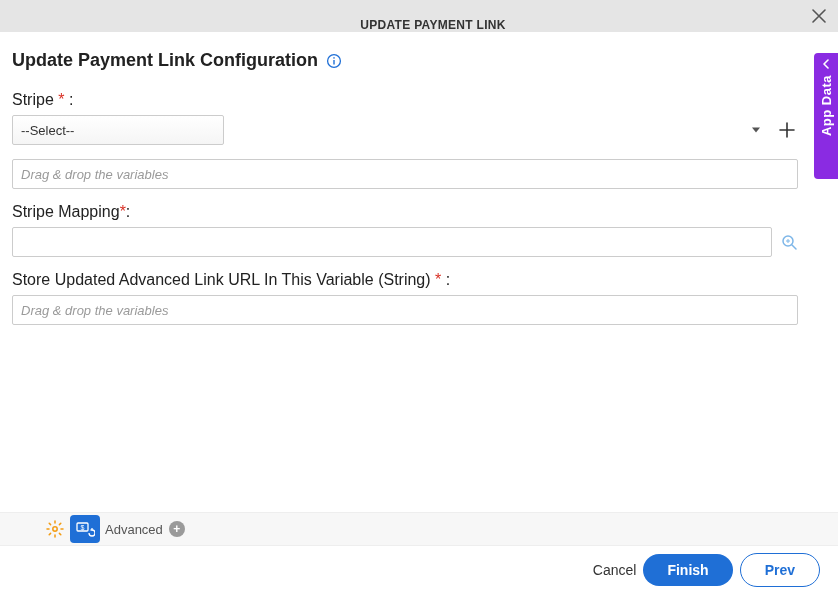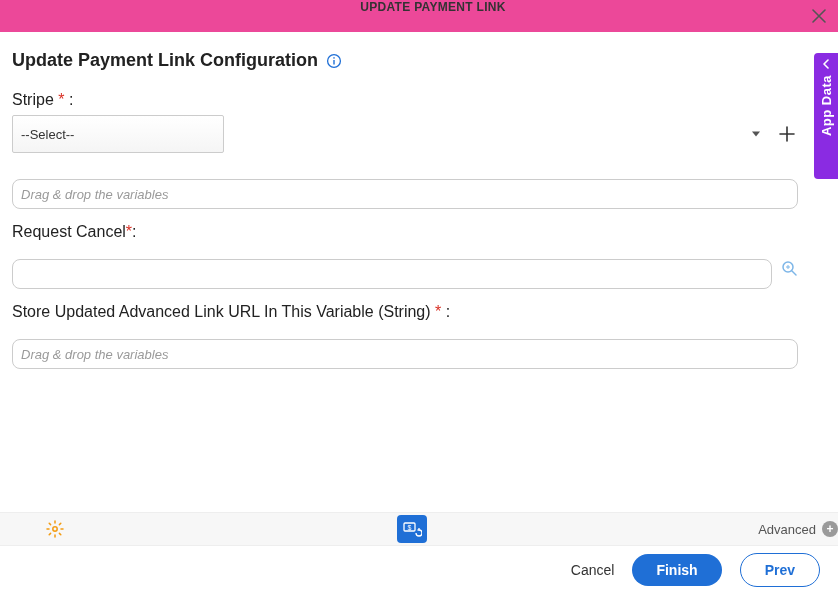--- a/index.html
+++ b/index.html
@@ -1,85 +1,85 @@
 <!DOCTYPE html>
 <html><head>
 <meta charset="utf-8">
 <style>
   * { box-sizing: border-box; margin: 0; padding: 0; }
   html, body { width: 838px; height: 593px; font-family: Arial, Helvetica, sans-serif; background: #fff; overflow: hidden; }
   .header {
-    height: 32px; background: #ec4899; display: flex; align-items: flex-start; justify-content: center;
+    height: 32px; background: #e5e5e5; display: flex; align-items: flex-end; justify-content: center;
     position: relative; font-size: 12px; font-weight: 600; color: #333; letter-spacing: 0.3px; padding-left: 28px;
   }
   .close {
     position: absolute; right: 10px; top: 50%; transform: translateY(-50%);
     width: 18px; height: 18px; display: flex; align-items: center; justify-content: center;
     cursor: pointer; color: #555;
   }
   .content { padding: 18px 40px 0 12px; }
   .title-row { display: flex; align-items: center; gap: 8px; margin-bottom: 20px; }
   .title { font-size: 18px; font-weight: 700; color: #222; }
   .info-icon { color: #1f6fd6; display: inline-flex; }
   .field-label { font-size: 16px; color: #222; margin-bottom: 6px; display: block; }
   .req { color: #d93025; }
   .field-row { margin-bottom: 14px; }
   .select-row { display: flex; align-items: center; gap: 8px; }
   .select {
-    flex: 1; height: 38px; border: 1px solid #ccc; border-radius: 2px;
+    flex: 1; height: 30px; border: 1px solid #ccc; border-radius: 2px;
     background: linear-gradient(#fff, #f5f5f5); font-size: 13px; color: #333;
     padding: 0 26px 0 8px; appearance: none; position: relative;
   }
   .select-wrap { position: relative; flex: 1; }
   .select-caret {
     position: absolute; right: 8px; top: 50%; transform: translateY(-50%);
     width: 0; height: 0; border-left: 4px solid transparent; border-right: 4px solid transparent;
     border-top: 5px solid #555; pointer-events: none;
   }
   .plus-btn {
     width: 22px; height: 22px; display: flex; align-items: center; justify-content: center;
     cursor: pointer; color: #333;
   }
   .text-input {
-    width: 100%; height: 30px; border: 1px solid #ccc; border-radius: 8px;
-    padding: 0 8px; font-size: 13px; color: #333; margin-top: 12px;
+    width: 100%; height: 30px; border: 1px solid #ccc; border-radius: 2px;
+    padding: 0 8px; font-size: 13px; color: #333;
   }
   .text-input::placeholder { color: #9a9a9a; font-style: italic; }
   .input-row { display: flex; align-items: center; gap: 8px; }
   .input-row .text-input { flex: 1; }
   .search-icon { color: #7db6e8; display: inline-flex; cursor: pointer; }
   .side-tab {
     position: absolute; right: 0; top: 53px; width: 24px; height: 126px;
     background: #8a2be2; border-top-left-radius: 4px; border-bottom-left-radius: 4px;
     color: #fff; display: flex; flex-direction: column; align-items: center;
     padding-top: 6px; cursor: pointer;
   }
   .side-tab svg { margin-bottom: 6px; }
   .side-tab-label {
     writing-mode: vertical-rl; transform: rotate(180deg);
     font-size: 13px; font-weight: 600; letter-spacing: 0.5px;
   }
   .toolbar {
     position: absolute; left: 0; right: 0; top: 512px; height: 34px;
-    background: #f7f7f7; display: flex; align-items: center; justify-content: space-between; gap: 5px;
+    background: #f7f7f7; display: flex; align-items: center; justify-content: flex-start; gap: 5px;
     border-top: 1px solid #eee; border-bottom: 1px solid #eee; padding-left: 45px;
   }
   .gear-btn { color: #f39c12; display: inline-flex; cursor: pointer; }
   .dollar-btn {
     width: 30px; height: 28px; background: #1f6fd6; border-radius: 4px;
     display: inline-flex; align-items: center; justify-content: center; color: #fff; cursor: pointer;
   }
   .adv { display: flex; align-items: center; gap: 6px; font-size: 13px; color: #555; cursor: pointer; }
   .adv-plus {
     width: 16px; height: 16px; border-radius: 50%; background: #9a9a9a; color: #fff;
     display: inline-flex; align-items: center; justify-content: center; font-size: 12px; font-weight: 700;
   }
   .footer {
     position: absolute; left: 0; right: 0; bottom: 0; height: 46px;
-    display: flex; align-items: center; justify-content: flex-end; gap: 18px;
+    display: flex; align-items: center; justify-content: flex-end; gap: 7px;
     padding-right: 18px;
   }
   .cancel { font-size: 14px; color: #333; cursor: pointer; }
   .btn {
     border-radius: 20px; padding: 8px 24px; font-size: 14px; font-weight: 600; cursor: pointer;
     border: none; outline: none;
   }
   .btn-outline { background: #fff; border: 1.5px solid #1f6fd6; color: #1f6fd6; }
   .btn-primary { background: #1f6fd6; color: #fff; }
 </style>
@@ -123,21 +123,21 @@
       </span>
     </div>
   </div>
 
   <div class="field-row">
     <input class="text-input" type="text" placeholder="Drag &amp; drop the variables" style="">
   </div>
 
   <div class="field-row">
     <label class="field-label">
-      <span>Request Cancel</span><span class="req">*</span><span>:</span>
+      <span>Stripe Mapping</span><span class="req">*</span><span>:</span>
     </label>
     <div class="input-row">
       <input class="text-input" type="text" style="">
       <span class="search-icon">
         <svg width="18" height="18" viewBox="0 0 18 18">
             <circle cx="8" cy="8" r="5" fill="none" stroke="currentColor" stroke-width="1.5"></circle>
             <path d="M12 12 L16 16" stroke="currentColor" stroke-width="1.5" stroke-linecap="round"></path>
             <path d="M6 8 H10 M8 6 V10" stroke="currentColor" stroke-width="1"></path>
           </svg>
       </span>

